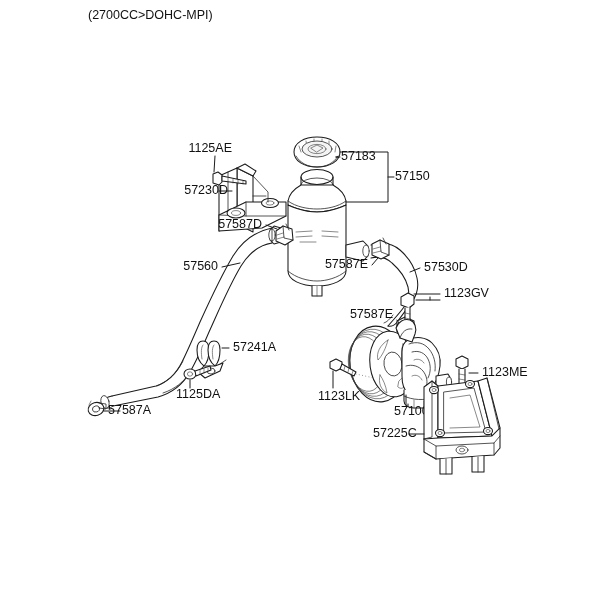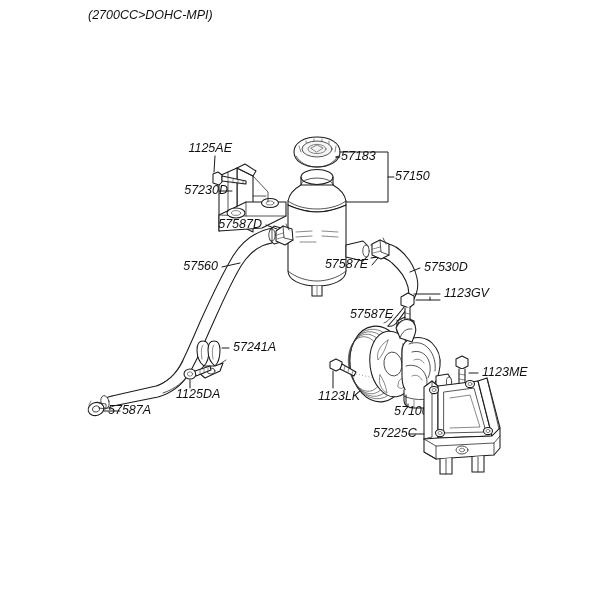--- a/index.html
+++ b/index.html
@@ -6,21 +6,21 @@
   html,body{margin:0;padding:0;}
   body{
     width:600px;height:600px;
     background:#ffffff;
     font-family:"Liberation Sans", sans-serif;
     overflow:hidden;
     position:relative;
   }
   #diagram-root{
     position:absolute;inset:0;
-    width:552px;height:600px;font-style:italic;
+    width:552px;height:600px;
   }
   svg#parts-svg{
     position:absolute;top:0;left:0;
     width:600px;height:600px;
     display:block;
   }
   .ln{fill:none;stroke:#1b1b1b;stroke-width:1.05;stroke-linecap:round;stroke-linejoin:round;}
   .ln-thin{fill:none;stroke:#2a2a2a;stroke-width:0.8;stroke-linecap:round;stroke-linejoin:round;}
   .ln-hair{fill:none;stroke:#3a3a3a;stroke-width:0.6;stroke-linecap:round;stroke-linejoin:round;}
   .leader{fill:none;stroke:#1b1b1b;stroke-width:1.0;stroke-linecap:round;stroke-linejoin:round;}

